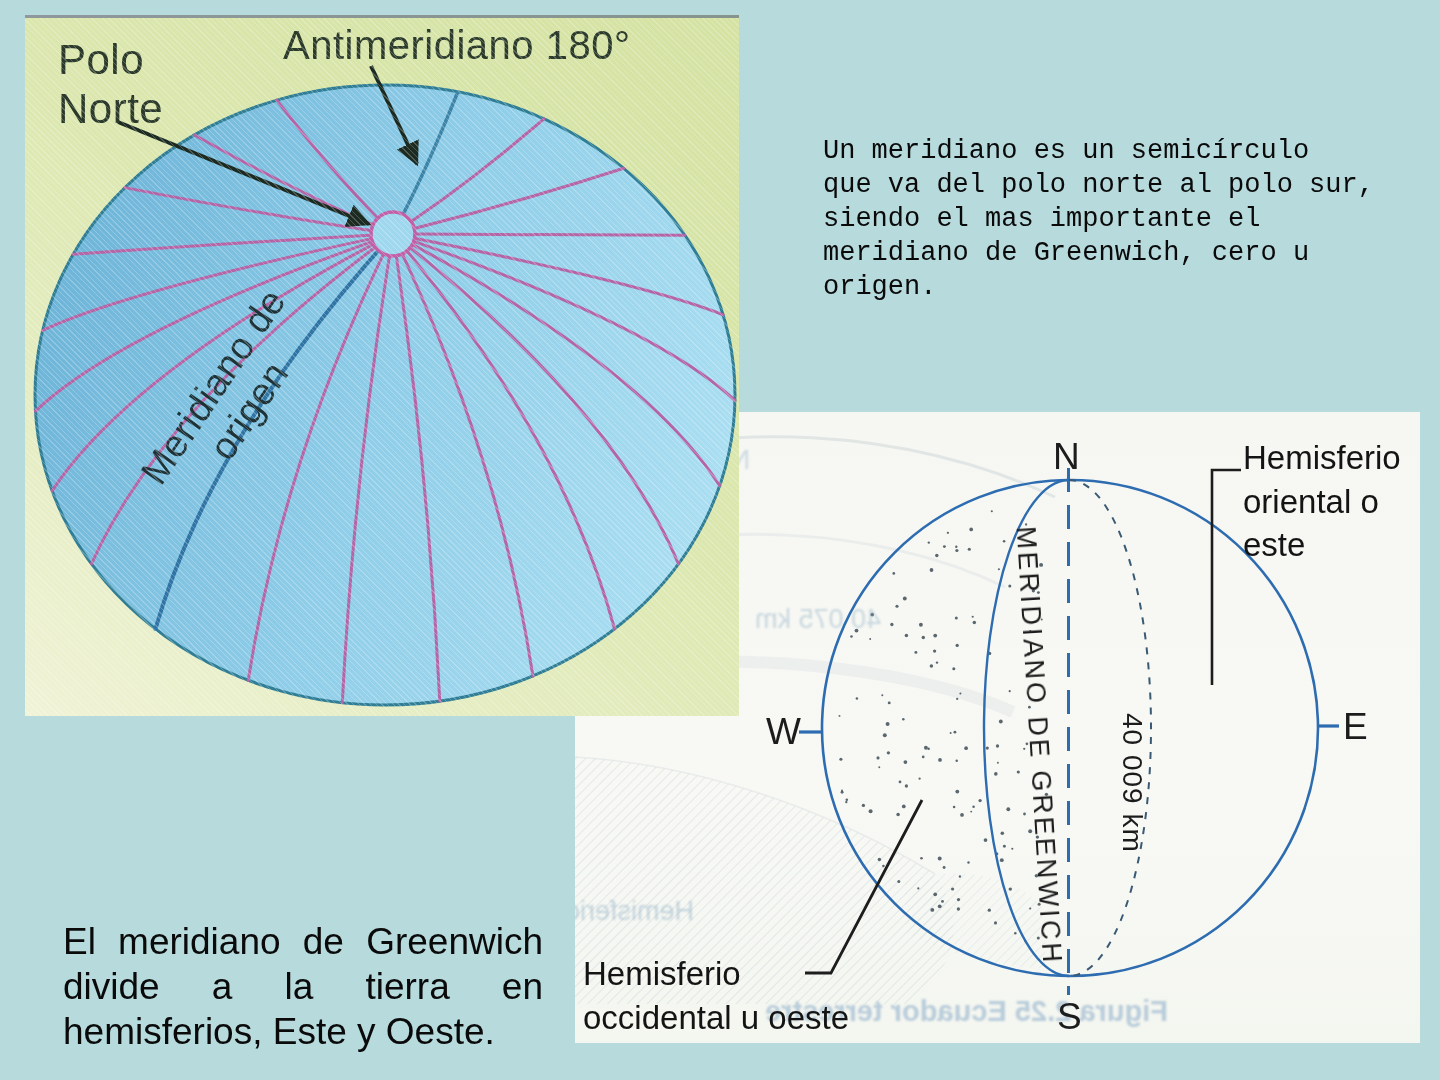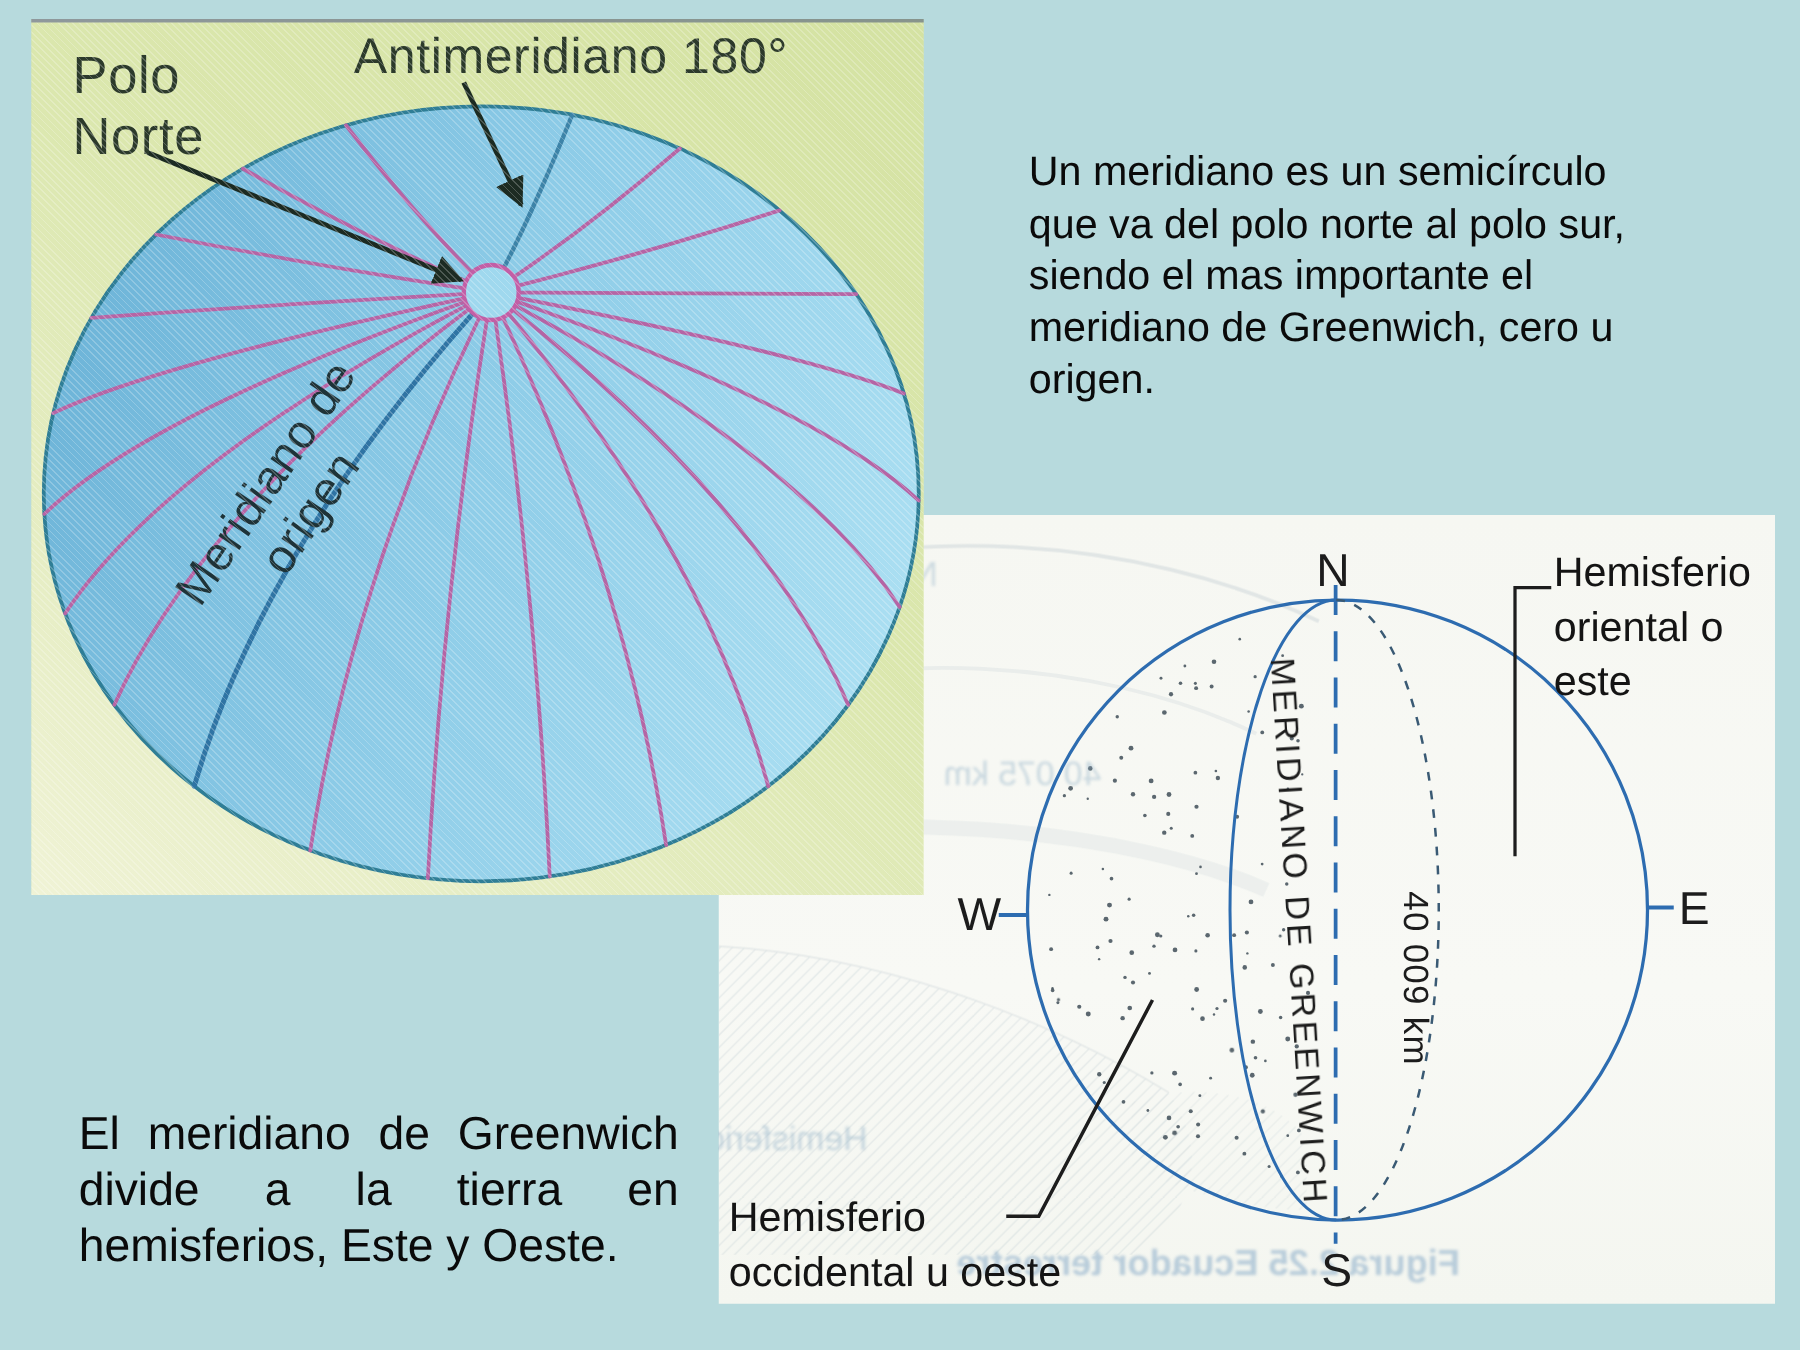--- a/index.html
+++ b/index.html
@@ -50,25 +50,25 @@
     font-size:28px;letter-spacing:1px;color:#1c1c1c;
     transform:rotate(90deg);transform-origin:center;white-space:nowrap;
   }
   .ghost-text{
     position:absolute;color:#8fafc6;transform:scaleX(-1);
     filter:blur(1.2px);white-space:nowrap;
   }
   
   .slide-paragraph{position:absolute;color:#0a0a0a;}
   #paragraph-top{
-    left:823px;top:116px;width:560px;
-    font-size:33px;line-height:1.26;white-space:pre-line;
+    left:823px;top:134px;width:560px;
+    font-size:27px;line-height:1.26;white-space:pre-line;font-family:Liberation Mono, monospace;
   }
   #paragraph-bottom{
-    left:63px;top:884px;width:480px;
+    left:63px;top:919px;width:480px;
     font-size:37px;line-height:1.22;text-align:justify;
   }
 </style>
 </head>
 <body>
 
 <div class="panel" id="greenwich-panel">
   <svg viewBox="0 0 845 631" width="845" height="631">
     <defs>
       <pattern id="hatch" width="7" height="7" patternUnits="userSpaceOnUse" patternTransform="rotate(45)">

